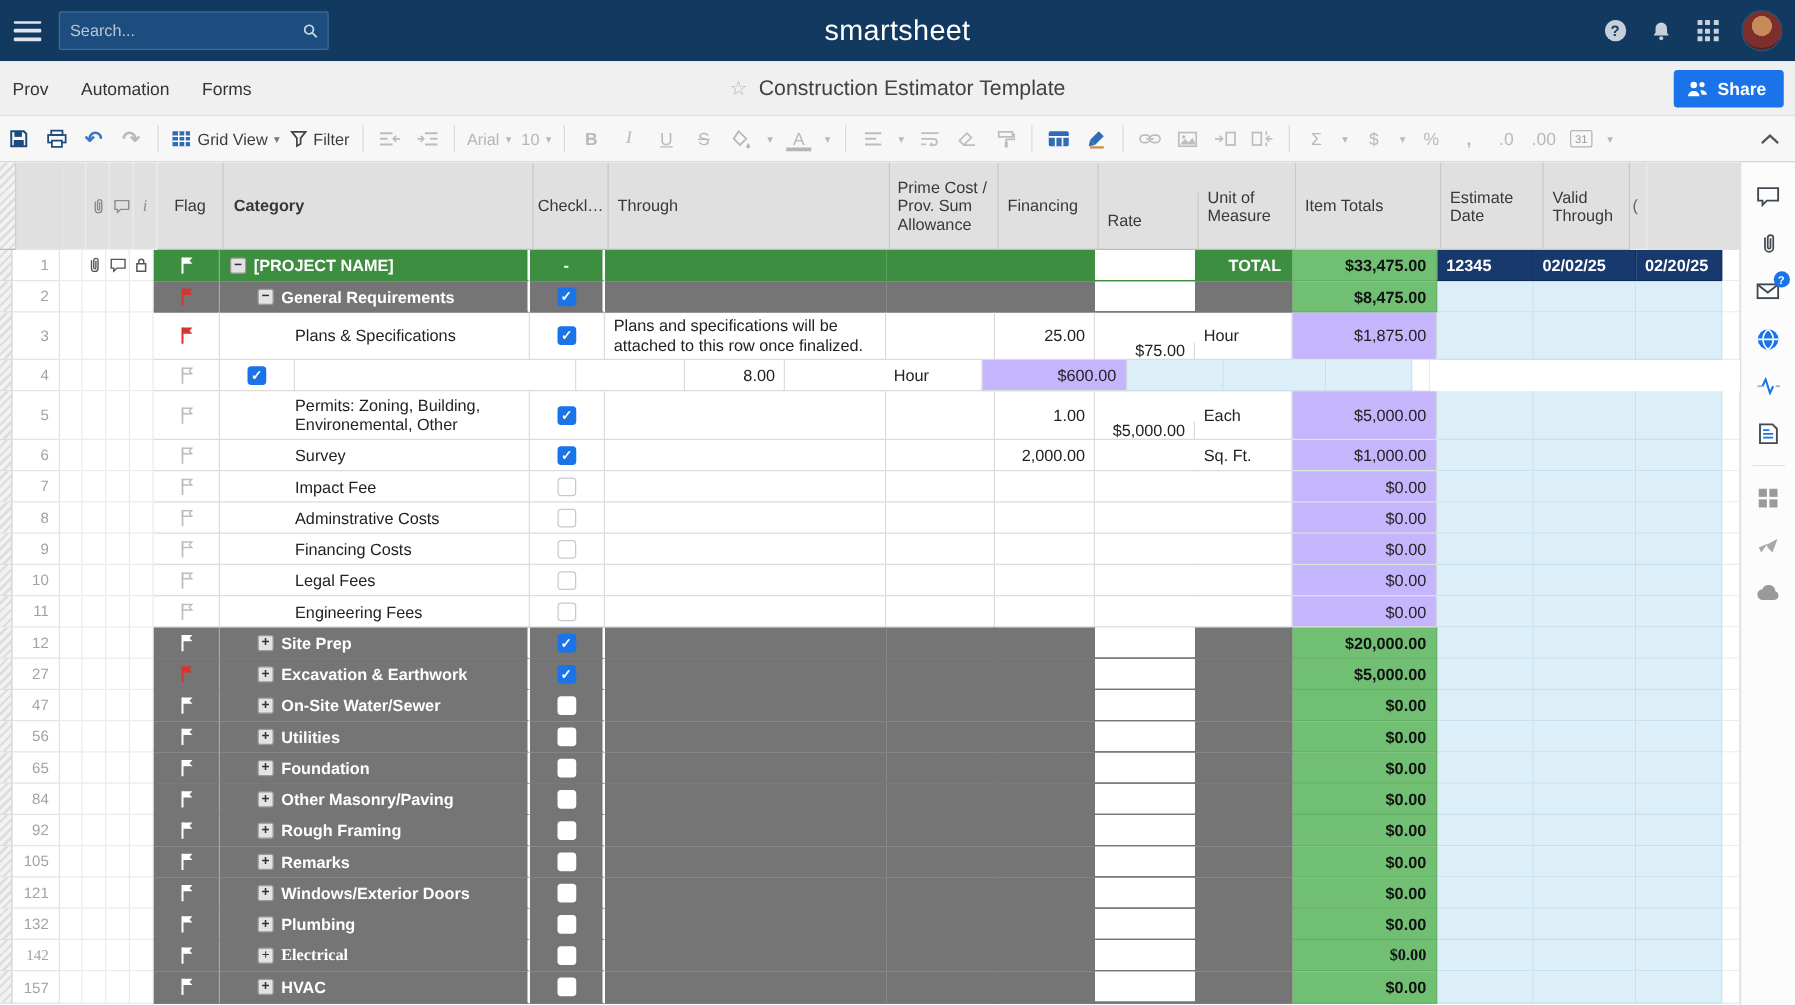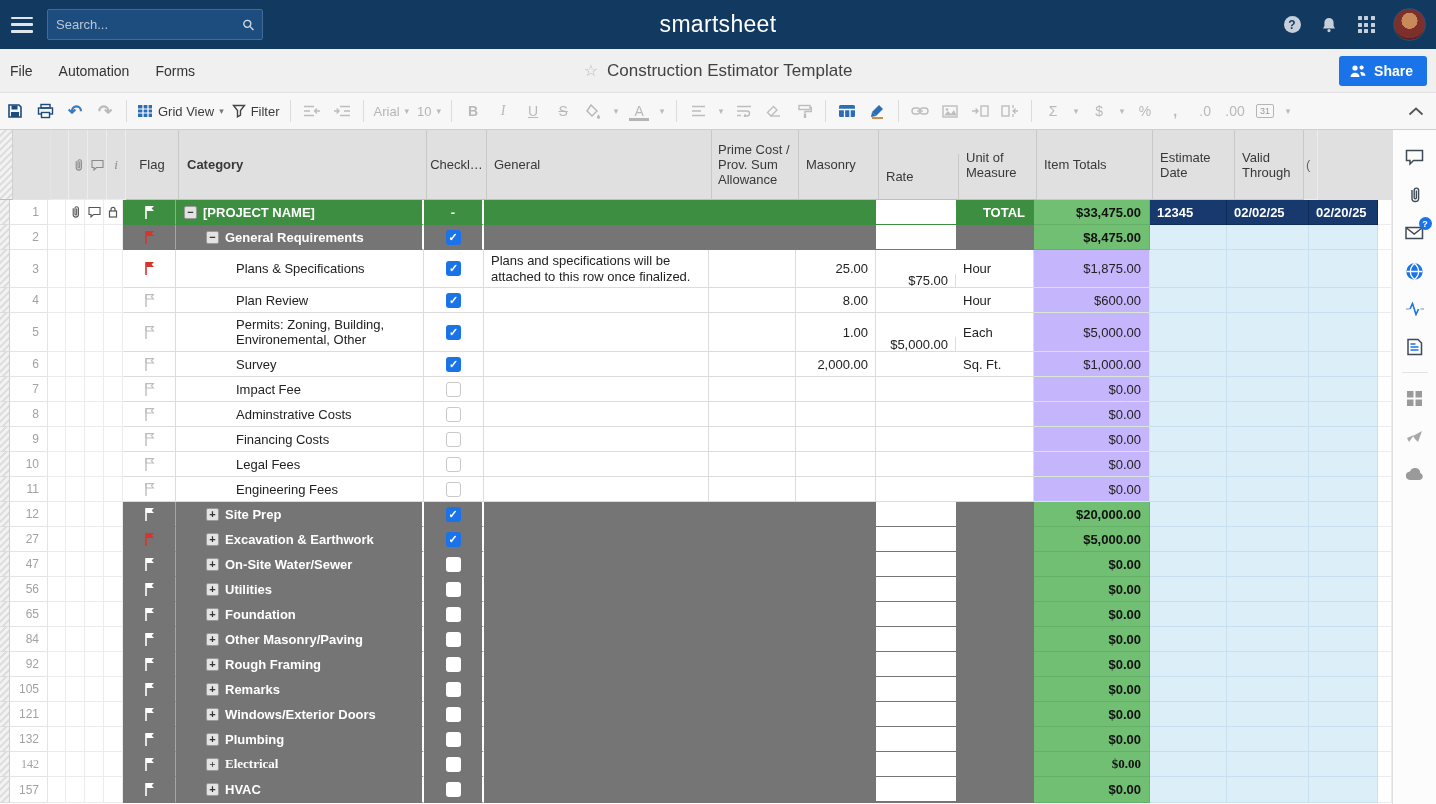--- a/index.html
+++ b/index.html
@@ -155,21 +155,21 @@
           <i></i>
           <i></i>
           <i></i>
         </div>
     </div>
     <div class="avatar"></div>
   </div>
 </div>
 
 <div class="menurow">
-  <span class="menu-item">File</span>
+  <span class="menu-item">Prov</span>
   <span class="menu-item">Automation</span>
   <span class="menu-item">Forms</span>
   <div class="sheet-title-wrap">
     <span class="star">☆</span>
     <span class="sheet-title">Construction Estimator Template</span>
   </div>
   <button class="share-btn">
     <svg width="18" height="14" viewBox="0 0 18 14">
         <circle cx="6" cy="4" r="2.6" fill="#fff"></circle>
         <path d="M1.5 13c0-2.6 2-4.2 4.5-4.2s4.5 1.6 4.5 4.2z" fill="#fff"></path>
@@ -348,23 +348,23 @@
       <svg width="13" height="12" viewBox="0 0 13 12">
           <path d="M1 1.5h11v7H5.5L3 11V8.5H1z" fill="none" stroke="#8a8a8a" stroke-width="1.1"></path>
         </svg>
     </div>
     <div class="hcell c-d iconc">
         <span style="font-style:italic;font-family:'Liberation Serif',serif;color:#8a8a8a;">i</span>
       </div>
     <div class="hcell c-flag">Flag</div>
     <div class="hcell c-cat" style="font-weight:700;">Category</div>
     <div class="hcell c-check" style="white-space:nowrap;">Checkl…</div>
-    <div class="hcell c-rem">General</div>
+    <div class="hcell c-rem">Through</div>
     <div class="hcell c-prime" style="padding:0 6px;">Prime Cost / Prov. Sum Allowance</div>
-    <div class="hcell c-qty" style="justify-content:flex-start;padding-left:7px;">Masonry</div>
+    <div class="hcell c-qty" style="justify-content:flex-start;padding-left:7px;">Financing</div>
     <div class="hcell c-rate" style="justify-content:flex-start;padding-left:7px;">Rate</div>
     <div class="hcell c-unit">Unit of Measure</div>
     <div class="hcell c-total" style="background:#e0e0e0;border-color:#c8c8c8;justify-content:flex-start;padding-left:7px;">Item Totals</div>
     <div class="hcell c-est" style="background:#e0e0e0;border-color:#c8c8c8;">Estimate Date</div>
     <div class="hcell c-valid" style="background:#e0e0e0;border-color:#c8c8c8;">Valid Through</div>
     <div class="hcell c-sliver" style="padding:0 2px;color:#666;">(</div>
   </div>
   <div id="rows">
       <div class="row project" style="height: 25px;">
         <div class="cell c-gutter"></div>
@@ -477,23 +477,20 @@
         <div class="cell c-a"></div>
         <div class="cell c-b"></div>
         <div class="cell c-c"></div>
         <div class="cell c-d"></div>
         <div class="cell c-flag ">
           <svg width="13" height="15" viewBox="0 0 13 15">
             <path d="M3 1v13" stroke="#bdbdbd" stroke-width="1.4"></path>
             <path d="M3 1.6h7.4L8.4 3.8l2 2.2H3z" fill="none" stroke="#bdbdbd" stroke-width="1.1"></path>
           </svg>
         </div>
-        <div class="cell c-cat " style="padding-left: 60px;">
-          <span class="cat-text">Plan Review</span>
-        </div>
         <div class="cell c-check ">
           <div class="cb on">✓</div>
         </div>
         <div class="cell c-rem "></div>
         <div class="cell c-prime "></div>
         <div class="cell c-qty " style="font-weight: 400;">8.00</div>
         <div class="cell c-rate " style="font-weight: 400;">$75.00</div>
         <div class="cell c-unit " style="font-weight: 400;">Hour</div>
         <div class="cell c-total">$600.00</div>
         <div class="cell c-inv"></div>

